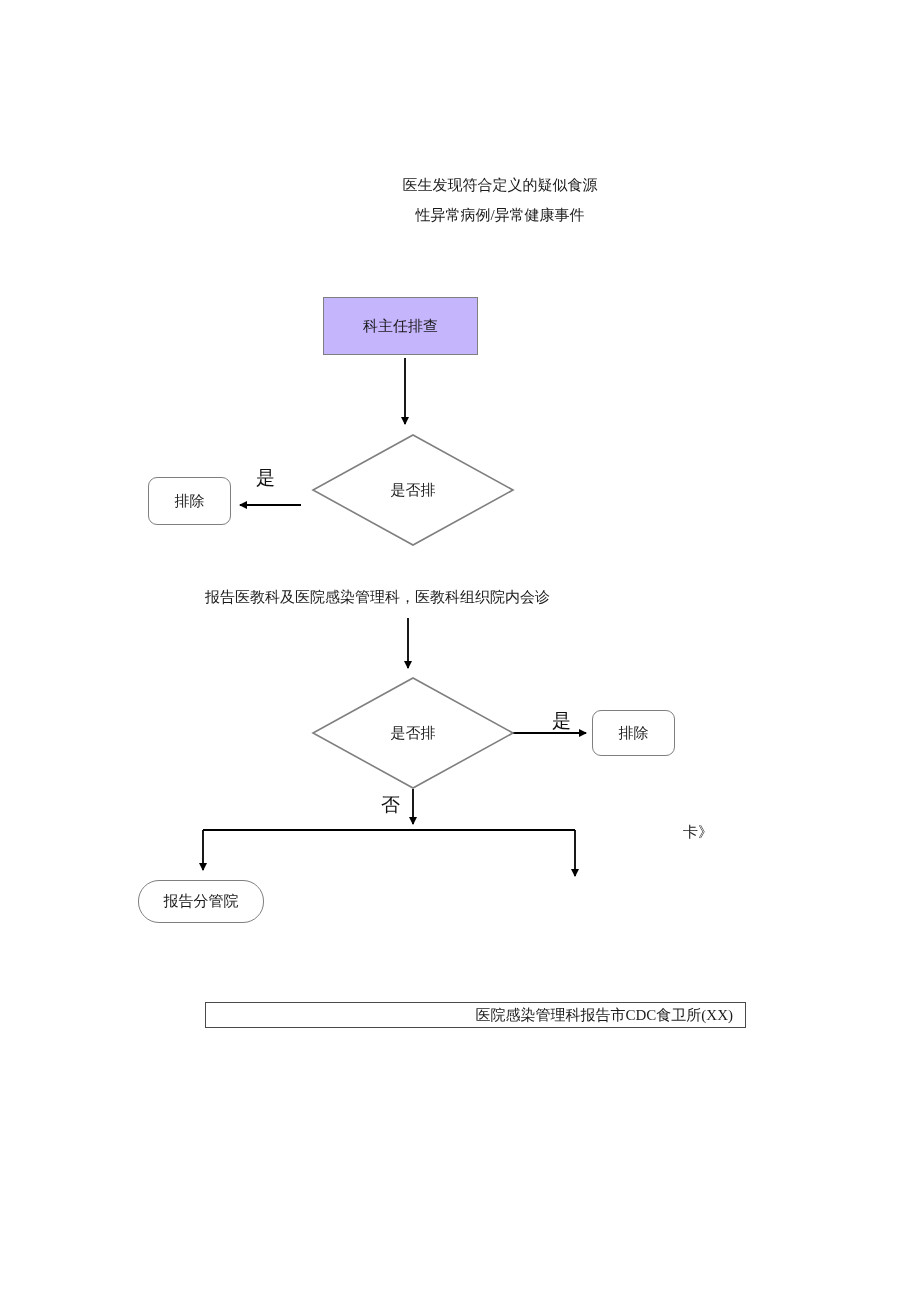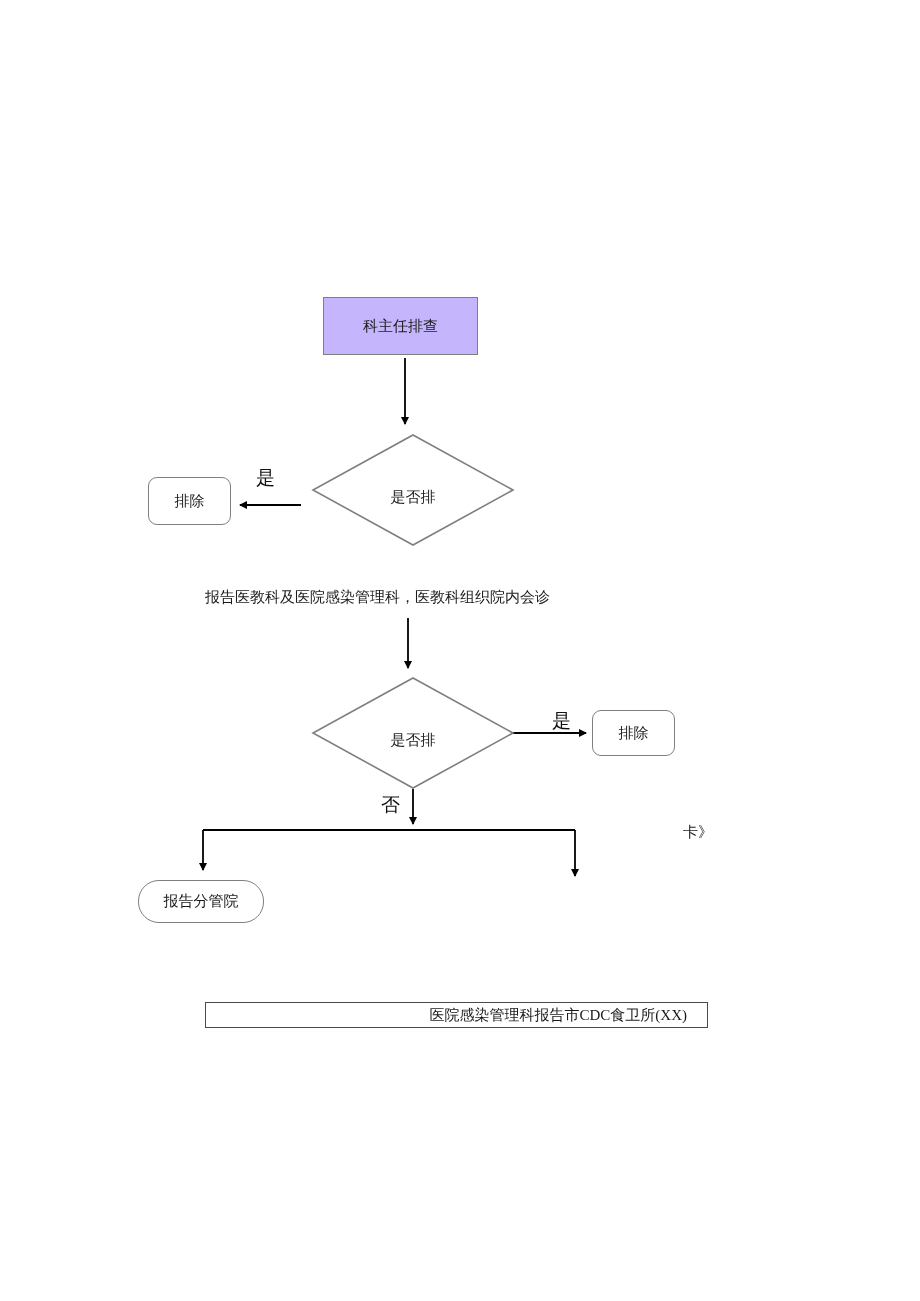--- a/index.html
+++ b/index.html
@@ -41,44 +41,44 @@
     text-align:center;
   }
   .exclude-left{left:148px;top:477px;width:83px;height:48px;}
   .exclude-right{left:592px;top:710px;width:83px;height:46px;}
   .report-branch{left:138px;top:880px;width:126px;height:43px;border-radius:21px;}
   .diamond-wrap{width:206px;height:116px;}
   .diamond1{left:310px;top:432px;}
   .diamond2{left:310px;top:675px;}
   .diamond-wrap svg{position:absolute;left:0;top:0;}
   .diamond-label{
-    position:absolute;left:0;top:7px;width:100%;height:100%;
+    position:absolute;left:0;top:0;width:100%;height:100%;
     display:flex;align-items:center;justify-content:center;
     font-size:15px;
   }
   .branch-label{
     font-size:19px;color:#111;
   }
   .yes1{left:256px;top:465px;}
   .yes2{left:552px;top:708px;}
   .no2{left:381px;top:792px;}
   .report-line{
     left:205px;top:588px;width:460px;
     font-size:15px;
   }
   .fill-card{
     left:596px;top:818px;width:204px;
     text-align:center;font-size:15px;line-height:28px;
   }
   .bottom-bar{
     box-sizing:border-box;
-    left:205px;top:1002px;width:503px;height:26px;
+    left:205px;top:1002px;width:541px;height:26px;
     border:1.6px solid #4a4a4a;background:#fff;
     display:flex;align-items:center;justify-content:flex-end;
-    padding-right:20px;
+    padding-right:12px;
     font-size:15px;font-weight:500;
   }
   .lines{left:0;top:0;pointer-events:none;}
 </style>
 </head>
 <body>
 
 <div class="page">
 
   <svg class="abs lines" width="920" height="1301" viewBox="0 0 920 1301">
@@ -96,20 +96,24 @@
 
     <line x1="512" y1="733" x2="586" y2="733" stroke="#000" stroke-width="1.8" marker-end="url(#arr)"></line>
 
     <line x1="413" y1="789" x2="413" y2="824" stroke="#000" stroke-width="1.8" marker-end="url(#arr)"></line>
     <line x1="203" y1="830" x2="575" y2="830" stroke="#000" stroke-width="1.8"></line>
     <line x1="203" y1="830" x2="203" y2="870" stroke="#000" stroke-width="1.8" marker-end="url(#arr)"></line>
     <line x1="575" y1="830" x2="575" y2="876" stroke="#000" stroke-width="1.8" marker-end="url(#arr)"></line>
   </svg>
 
 
+  <div class="abs start-text">
+    <div>医生发现符合定义的疑似食源</div>
+    <div>性异常病例/异常健康事件</div>
+  </div>
 
   <div class="abs rect-box box-check">
     <span>科主任排查</span>
   </div>
 
   <div class="abs diamond-wrap diamond1">
     <svg width="206" height="116" viewBox="0 0 206 116">
       <polygon points="103,3 203,58 103,113 3,58" fill="#ffffff" stroke="#7f7f7f" stroke-width="1.6"></polygon>
     </svg>
     <div class="diamond-label">是否排</div>

